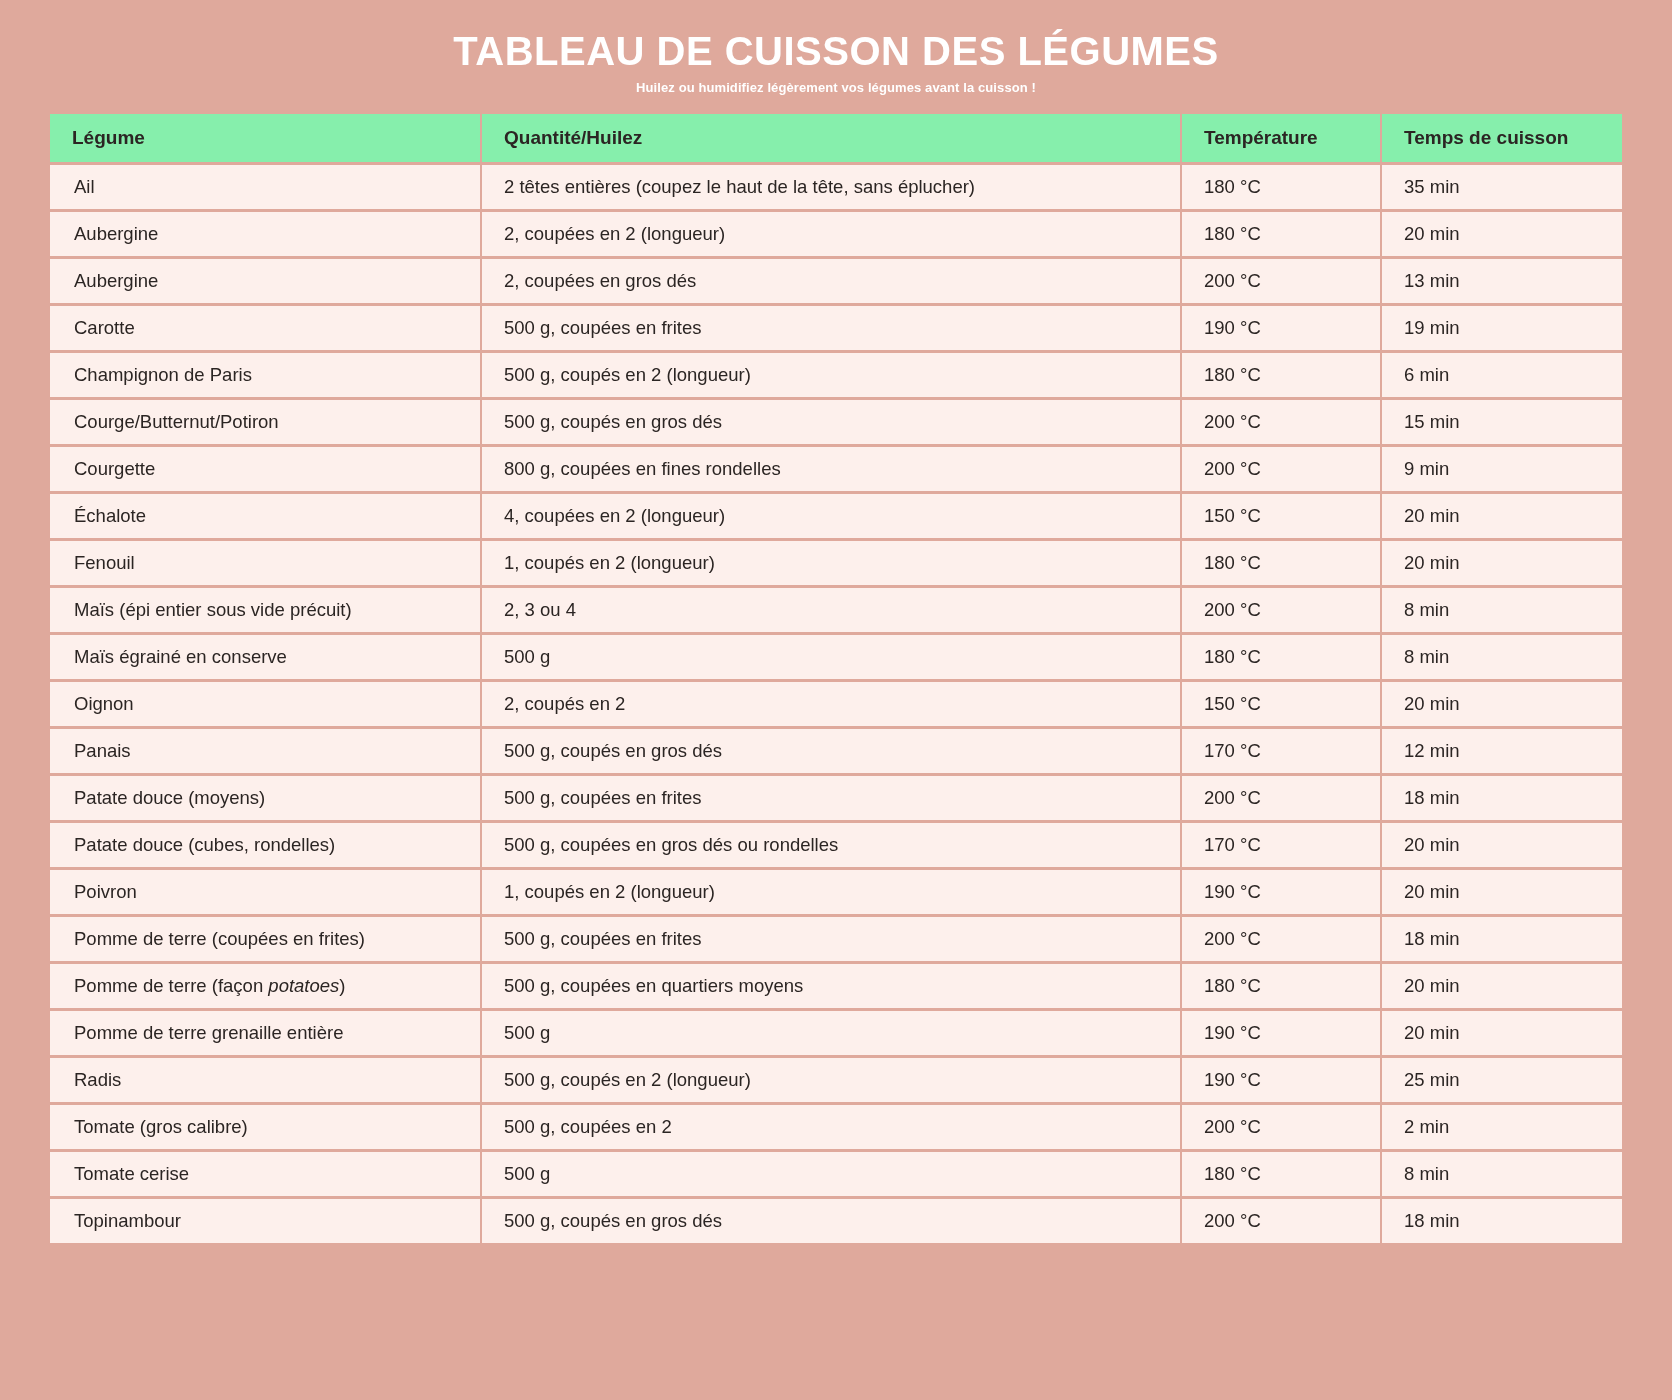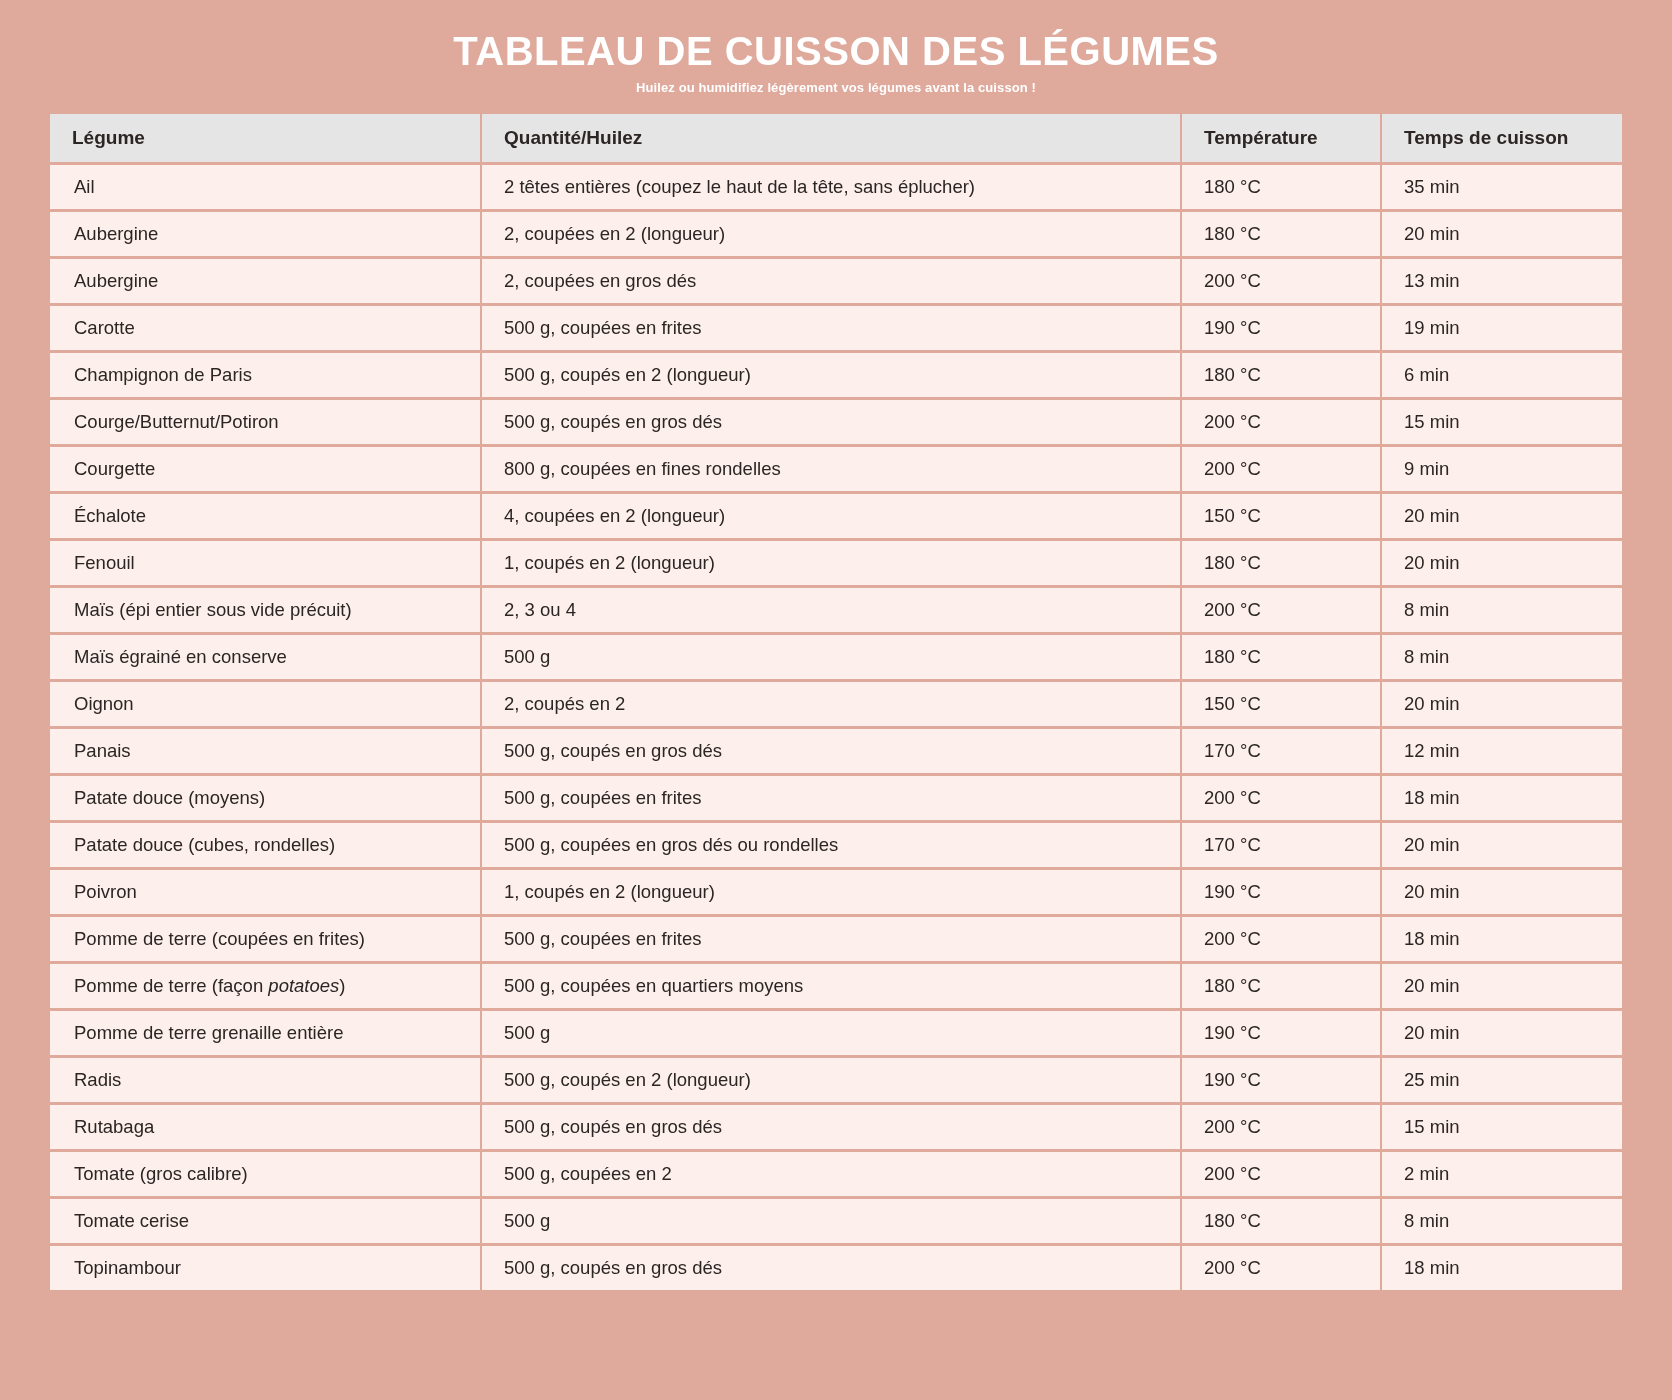--- a/index.html
+++ b/index.html
@@ -52,21 +52,21 @@
     border-spacing: 0 3px;
     table-layout: fixed;
   }
 
   table.cook col.c1 { width: 430px; }
   table.cook col.c2 { width: 700px; }
   table.cook col.c3 { width: 200px; }
   table.cook col.c4 { width: 242px; }
 
   table.cook thead th {
-    background: #e5e5e5;
+    background: #86efac;
     color: #2b2523;
     font-size: 19px;
     font-weight: bold;
     text-align: left;
     padding: 13px 16px 13px 22px;
     border: none;
     vertical-align: middle;
   }
   table.cook thead th.sep {
     border-left: 2px solid #dfa99c;
@@ -233,26 +233,20 @@
             <td class="sep">190 °C</td>
             <td class="sep">20 min</td>
           </tr>
           <tr>
             <td>Radis</td>
             <td class="sep">500 g, coupés en 2 (longueur)</td>
             <td class="sep">190 °C</td>
             <td class="sep">25 min</td>
           </tr>
           <tr>
-            <td>Rutabaga</td>
-            <td class="sep">500 g, coupés en gros dés</td>
-            <td class="sep">200 °C</td>
-            <td class="sep">15 min</td>
-          </tr>
-          <tr>
             <td>Tomate (gros calibre)</td>
             <td class="sep">500 g, coupées en 2</td>
             <td class="sep">200 °C</td>
             <td class="sep">2 min</td>
           </tr>
           <tr>
             <td>Tomate cerise</td>
             <td class="sep">500 g</td>
             <td class="sep">180 °C</td>
             <td class="sep">8 min</td>

